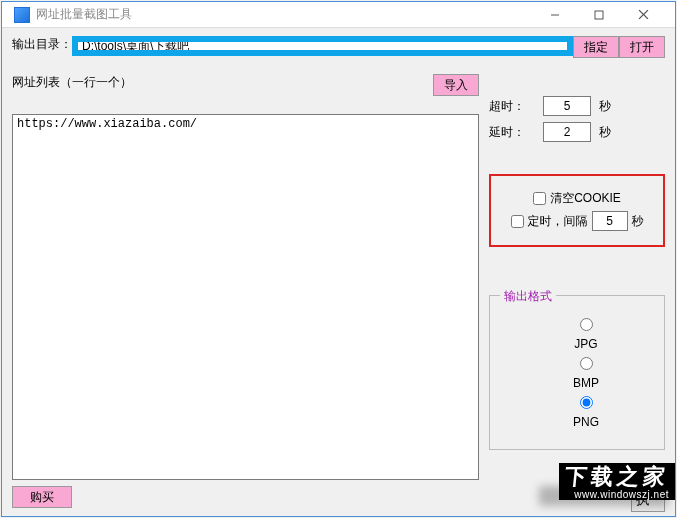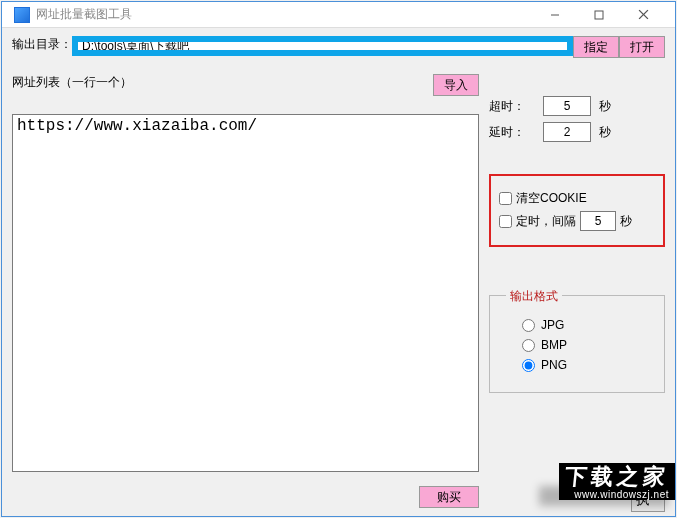--- a/index.html
+++ b/index.html
@@ -103,27 +103,26 @@
     background:#fff;
     position:relative;
     min-height:0;
   }
   .textarea-wrap textarea {
     width:100%; height:100%;
     border:none;
     resize:none;
     padding:2px 4px;
     font-family: "Courier New", monospace;
-    font-size:16px;
+    font-size:12px;
     outline:none;
   }
   .buy-row {
     display:flex;
-    justify-content:flex-end;
-    padding:14px 0 4px;
+    padding:6px 0 4px;
   }
 
   .right-col {
     width:176px;
     flex:0 0 176px;
     padding-top:22px;
     display:flex;
     flex-direction:column;
   }
   .timing-row {
@@ -146,44 +145,46 @@
     margin-top:26px;
     border:2px solid #d22;
     padding:10px 8px 10px 8px;
   }
   .chk-row {
     display:flex;
     align-items:center;
     gap:4px;
     margin:4px 0;
     white-space:nowrap;
+    justify-content:center;
   }
   .chk-row input[type=checkbox] {
     width:13px; height:13px;
   }
   .chk-row .num-input { width:36px; }
 
   .fieldset {
     margin-top:48px;
     border:1px solid #bbb;
     padding:16px 14px 14px;
     position:relative;
   }
   .fieldset .legend {
     position:absolute;
-    top:-8px; left:16px;
+    top:-8px; left:10px;
     background:#f0f0f0;
     padding:0 4px;
-    color:#b91c1c;
+    color:#a21caf;
   }
   .radio-row {
     display:flex;
     align-items:center;
     gap:6px;
     margin:6px 0 6px 18px;
+    flex-direction:column;
   }
   .radio-row input[type=radio]{ width:13px; height:13px; }
 
   .right-bottom-btn {
     margin-top:auto;
     align-self:flex-end;
     width:34px; height:24px;
     overflow:hidden;
     border:1px solid #999;
     background:#e9e9e9;

